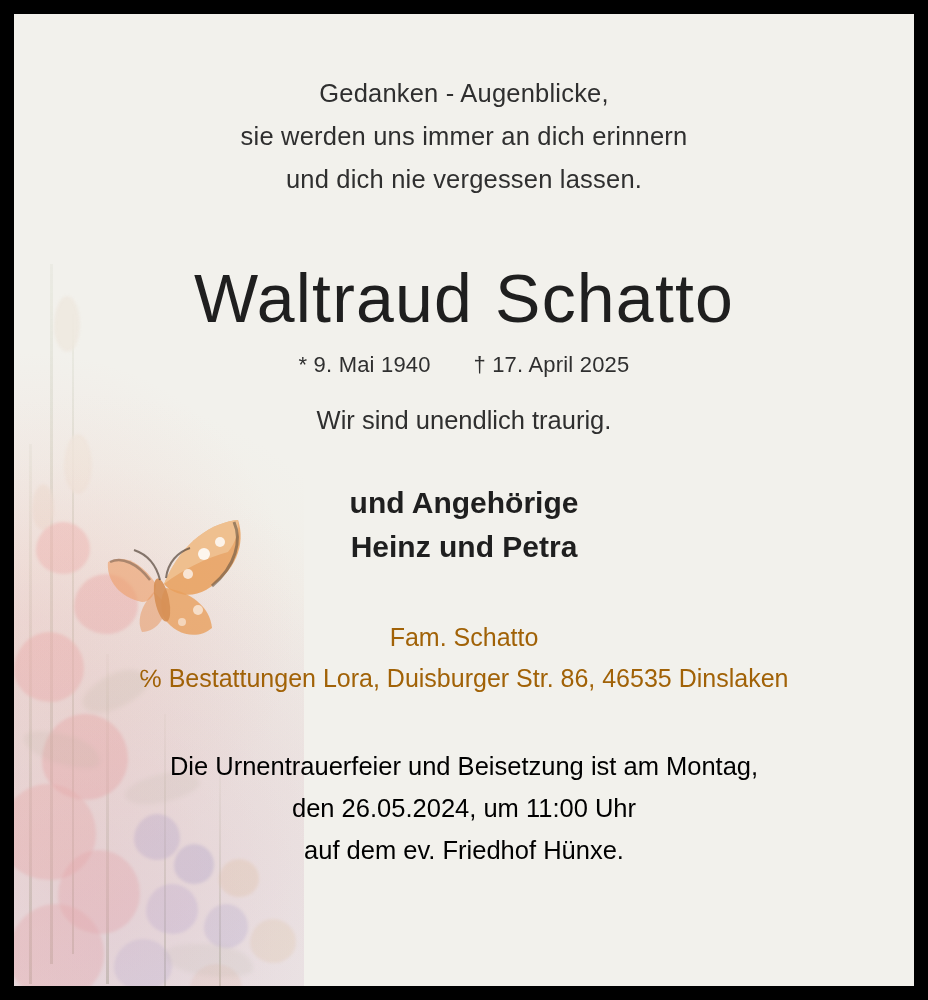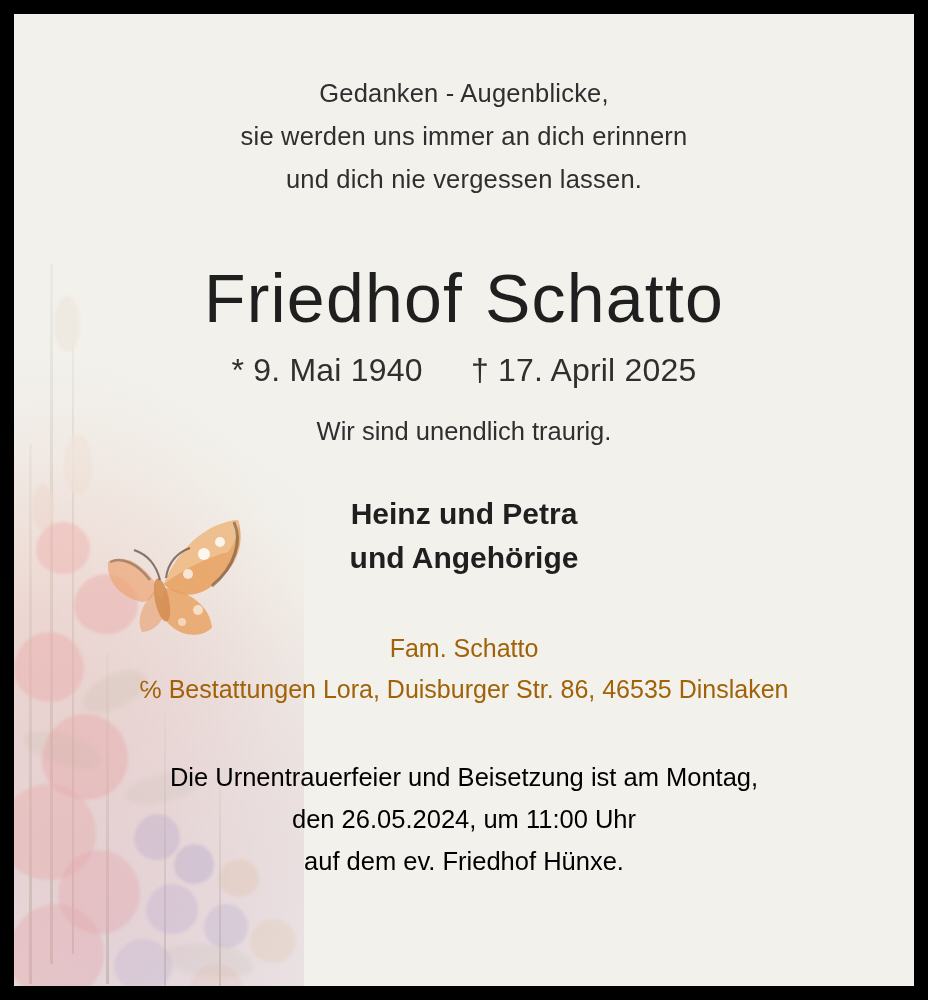--- a/index.html
+++ b/index.html
@@ -99,21 +99,21 @@
     line-height: 1.05;
     font-weight: 300;
     letter-spacing: 1.2px;
     color: #1f1f1f;
     white-space: nowrap;
   }
   .name .gap { display: inline-block; width: 22px; }
 
   .dates {
     margin-top: 18px;
-    font-size: 32px;
+    font-size: 22px;
     font-weight: 300;
     color: #2f2f2f;
     letter-spacing: .2px;
   }
   .dates .sep { display: inline-block; width: 30px; }
 
   .sorrow {
     margin-top: 28px;
     font-size: 25.5px;
     font-weight: 300;
@@ -217,36 +217,36 @@
 
   <div class="content">
 
     <div class="verse">
       <div>Gedanken - Augenblicke,</div>
       <div>sie werden uns immer an dich erinnern</div>
       <div>und dich nie vergessen lassen.</div>
     </div>
 
     <div class="name">
-      <span>Friedhof</span><span class="gap"></span><span>Schatto</span>
+      <span>Waltraud</span><span class="gap"></span><span>Schatto</span>
     </div>
 
     <div class="dates">
       <span>*</span>
       <span>9. Mai 1940</span>
       <span class="sep"></span>
       <span>†</span>
       <span>17. April 2025</span>
     </div>
 
     <div class="sorrow">Wir sind unendlich traurig.</div>
 
     <div class="family">
+      <div>und Angehörige</div>
       <div>Heinz und Petra</div>
-      <div>und Angehörige</div>
     </div>
 
     <div class="sender">
       <div>Fam. Schatto</div>
       <div>
         <span class="careof">℅</span>
         <span>Bestattungen Lora, Duisburger Str. 86, 46535 Dinslaken</span>
       </div>
     </div>
 

